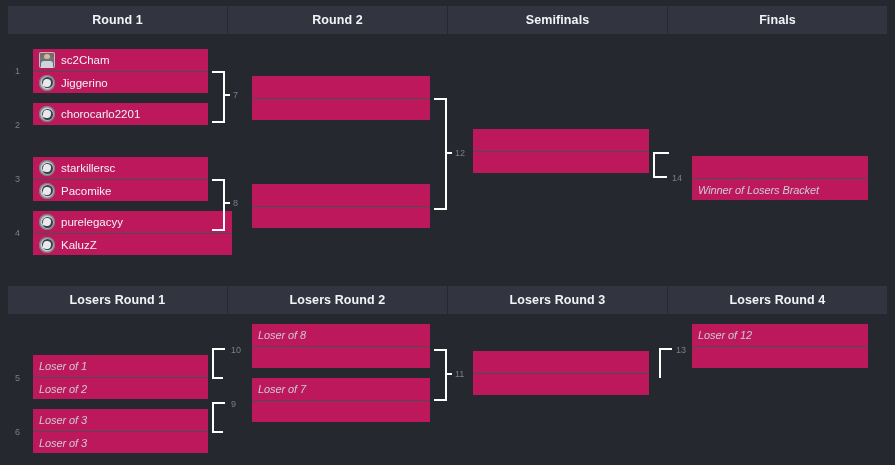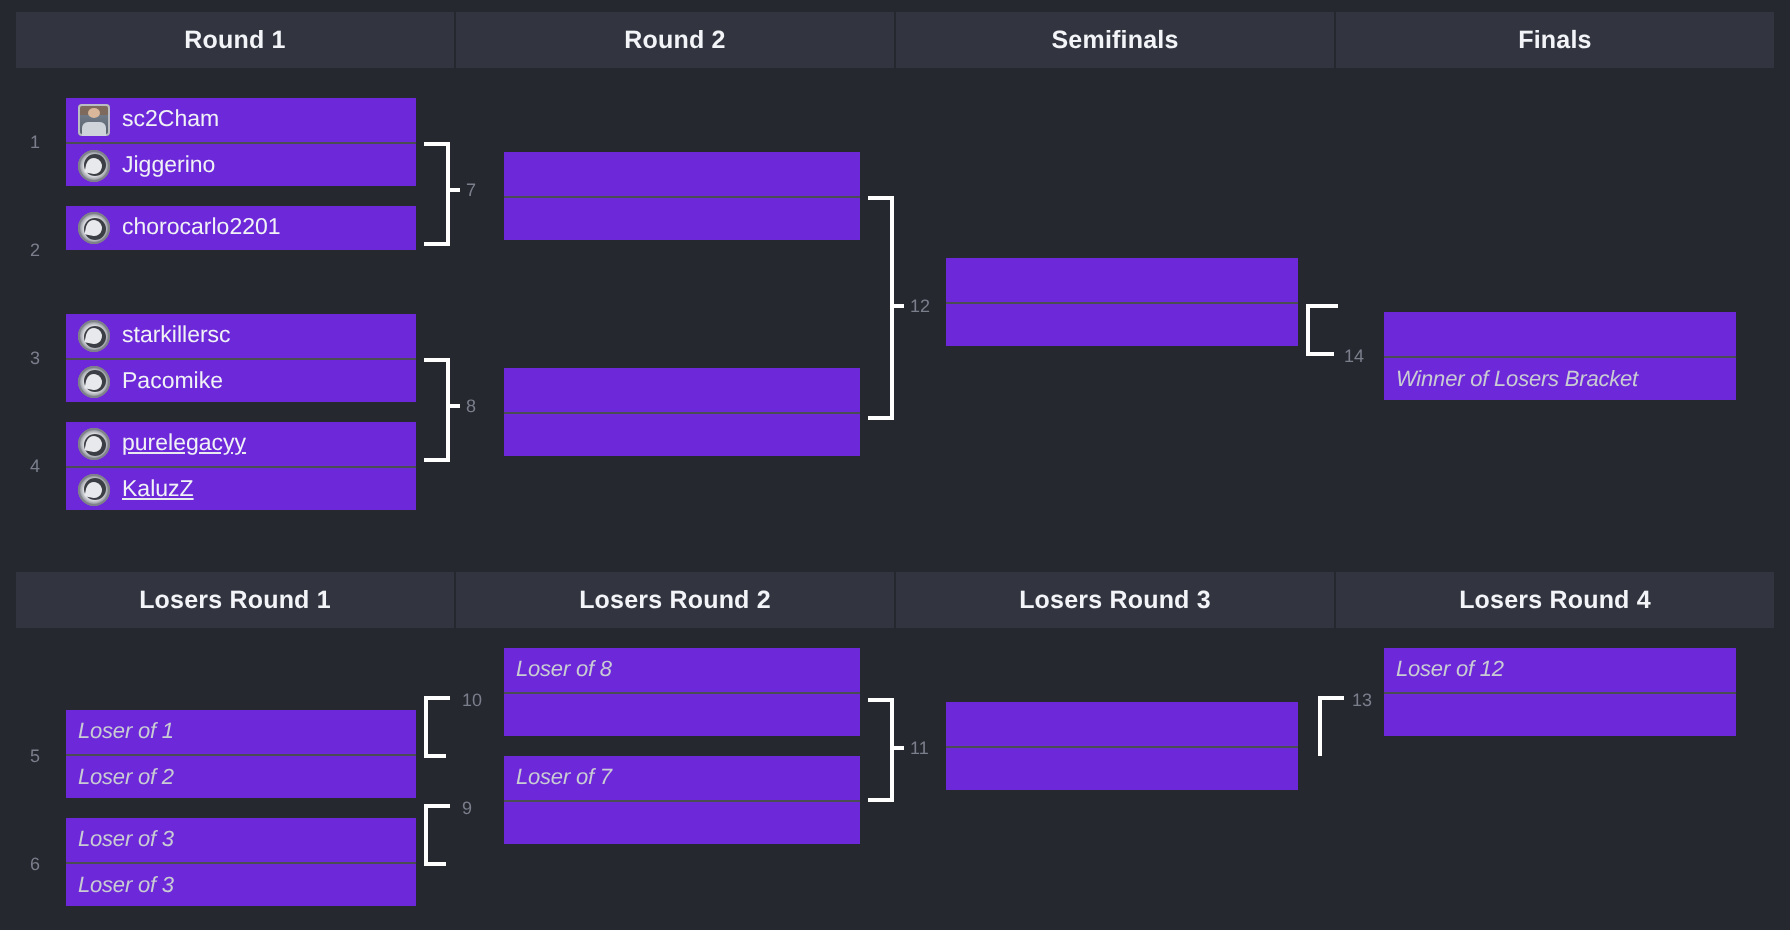--- a/index.html
+++ b/index.html
@@ -45,21 +45,21 @@
   }
   .round-head:last-child { border-right: none; }
 
   
   .match {
     position: absolute;
     box-sizing: border-box;
   }
   .slot {
     box-sizing: border-box;
-    background: #6d28d9;
+    background: #be185d;
     height: 22px;
     display: flex;
     align-items: center;
     padding-left: 6px;
     font-size: 11.5px;
     color: #f0f2f6;
     overflow: hidden;
     white-space: nowrap;
   }
   .slot + .slot { border-top: 1px solid #4b4d55; }
@@ -192,21 +192,21 @@
       <span class="p-icon logo"></span>
       <span>starkillersc</span>
     </div>
     <div class="slot">
       <span class="p-icon logo"></span>
       <span>Pacomike</span>
     </div>
   </div>
 
   <div class="mnum" style="left:15px; top:228px;">4</div>
-  <div class="match" style="left:33px; top:211px; width:175px;text-decoration:underline;">
+  <div class="match" style="left:33px; top:211px; width:199px;">
     <div class="slot">
       <span class="p-icon logo"></span>
       <span>purelegacyy</span>
     </div>
     <div class="slot">
       <span class="p-icon logo"></span>
       <span>KaluzZ</span>
     </div>
   </div>
 

